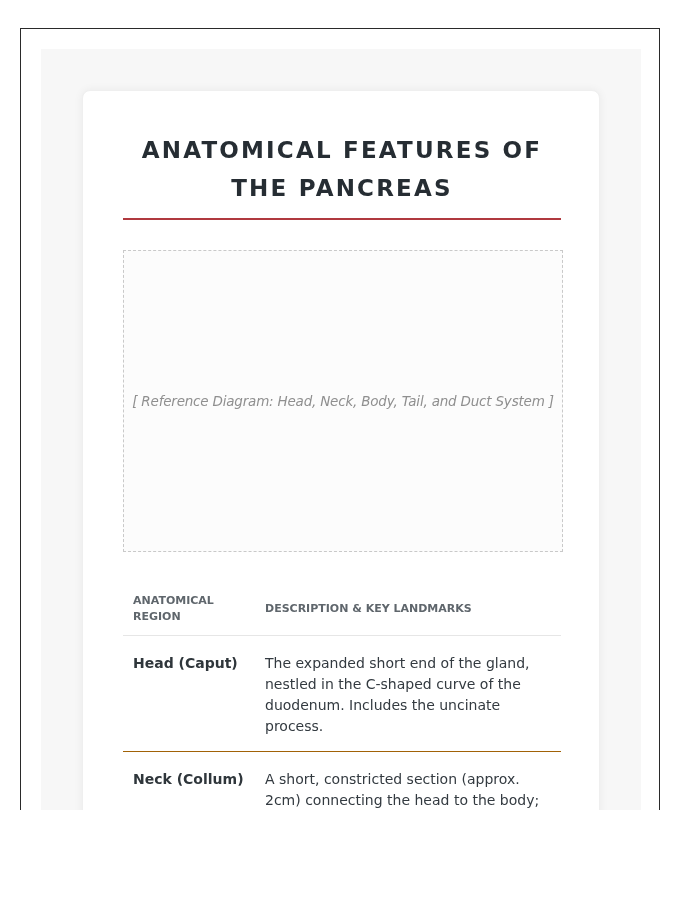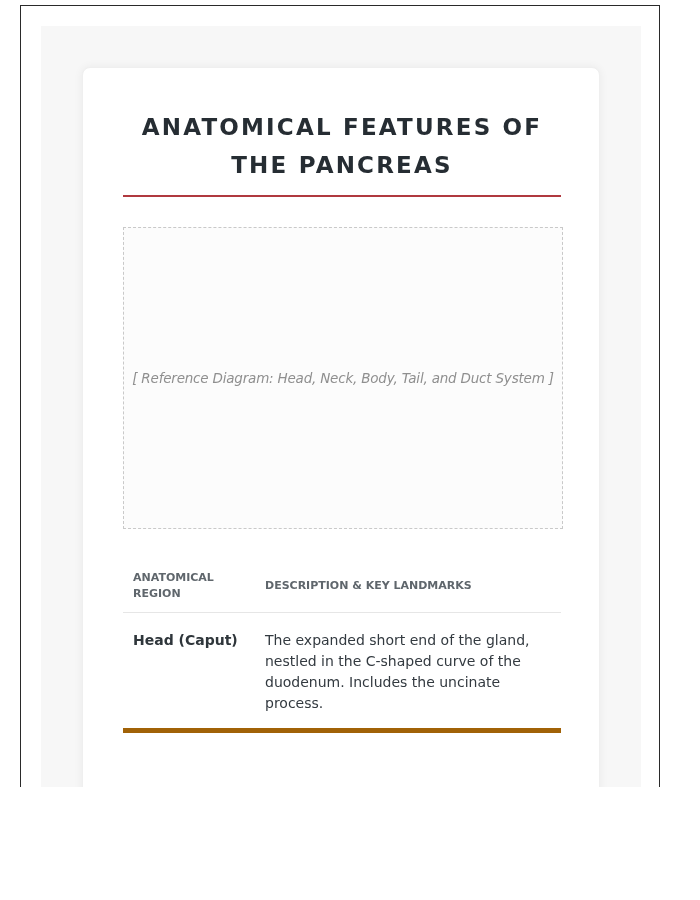--- a/index.html
+++ b/index.html
@@ -10,21 +10,21 @@
       height: 900px;
       overflow: hidden;
     }
     body {
       position: relative;
       font-family: "DejaVu Sans", sans-serif;
     }
     .frame {
       position: absolute;
       left: 20px;
-      top: 5px;
+      top: 28px;
       width: 640px;
       height: 782px;
       border: 1px solid #2a2a2a;
       border-bottom: none;
       box-sizing: border-box;
       overflow: hidden;
       background: #ffffff;
     }
     .page-bg {
       position: absolute;
@@ -111,21 +111,21 @@
       vertical-align: middle;
     }
     .table th.col-region { width: 112px; }
     .table td {
       vertical-align: top;
       font-family: "DejaVu Sans", sans-serif;
       font-size: 14px;
       line-height: 21px;
       color: #333a40;
       padding: 17px 10px 14px 10px;
-      border-bottom: 5px solid #a16207;
+      border-bottom: 1px solid #a16207;
     }
     .table td.region {
       font-weight: bold;
       color: #2f363b;
       white-space: nowrap;
     }
   </style>
 </head>
 <body>
 
@@ -144,17 +144,21 @@
           <tr>
             <th class="col-region">Anatomical Region</th>
             <th>Description &amp; Key Landmarks</th>
           </tr>
         </thead>
         <tbody>
           <tr>
             <td class="region">Head (Caput)</td>
             <td>The expanded short end of the gland, nestled in the C-shaped curve of the duodenum. Includes the uncinate process.</td>
           </tr>
+          <tr>
+            <td class="region">Neck (Collum)</td>
+            <td>A short, constricted section (approx. 2cm) connecting the head to the body;</td>
+          </tr>
         </tbody>
       </table>
     </div>
   </div>
 </div>
 
 </body></html>

